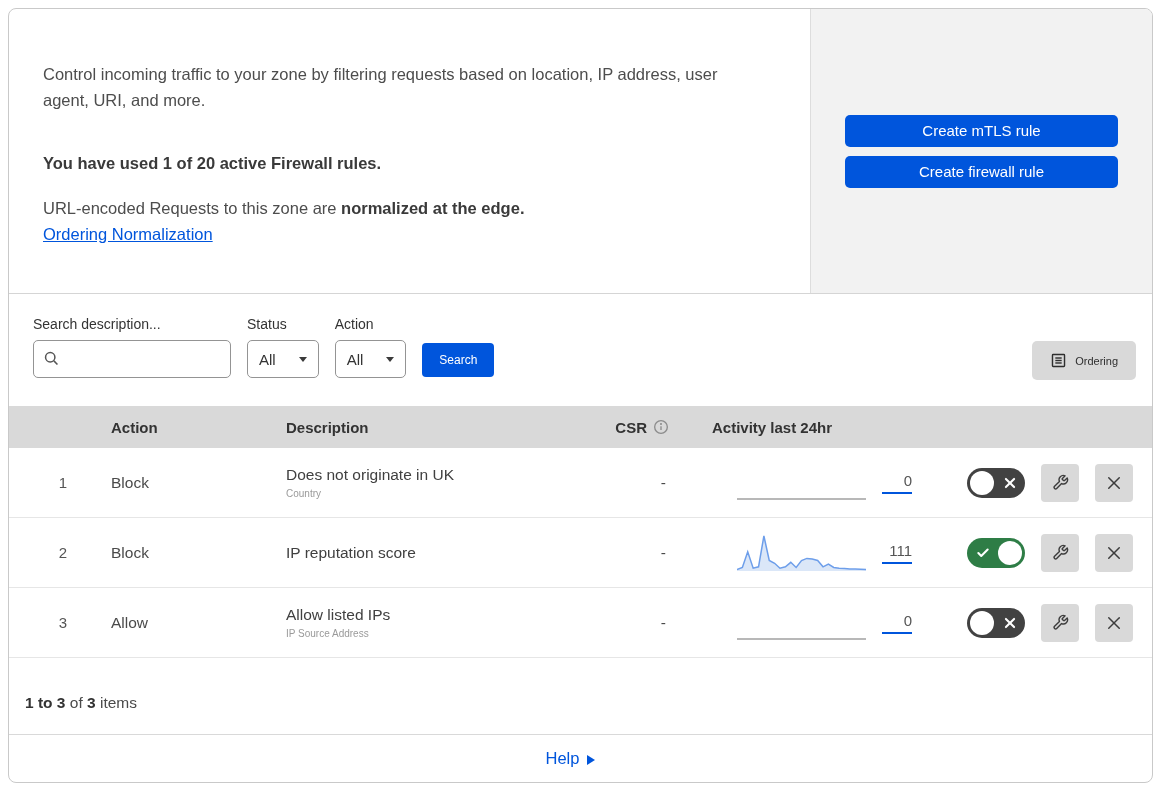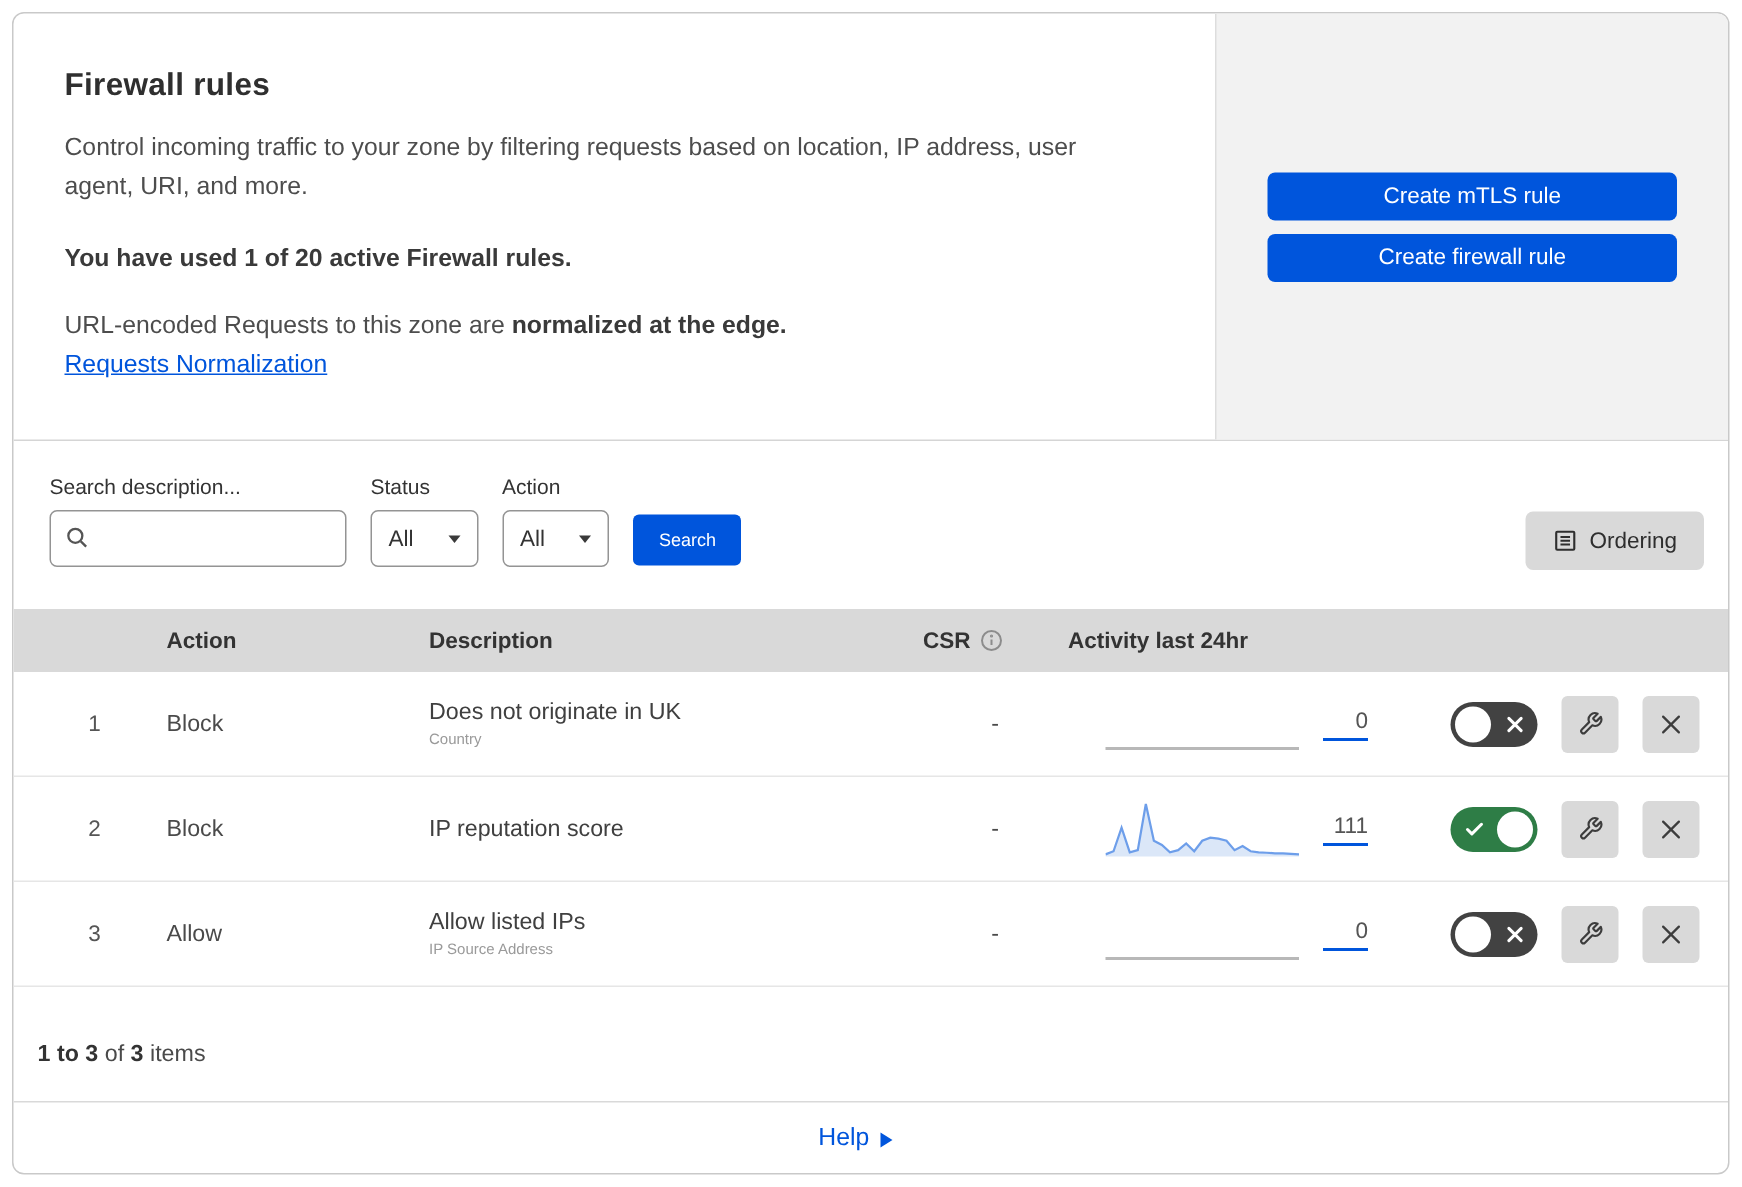--- a/index.html
+++ b/index.html
@@ -18,21 +18,21 @@
     position:absolute;left:8px;top:8px;width:1145px;height:775px;
     background:#fff;border:1px solid #c9c9c9;border-radius:8px;
     display:flex;flex-direction:column;overflow:hidden;
   }
 
   
   .header{display:flex;height:285px;border-bottom:1px solid #d5d5d5;flex:none;}
   .header-left{flex:1;padding:36px 40px 0 34px;}
   .page-title{font-size:21px;font-weight:700;color:#2f2f2f;letter-spacing:.2px;}
   .page-desc{margin-top:16px;font-size:16.5px;line-height:1.6;color:#4d4d4d;max-width:710px;}
-  .usage-line{margin-top:25px;font-size:16.5px;font-weight:700;color:#3a3a3a;}
+  .usage-line{margin-top:40px;font-size:16.5px;font-weight:700;color:#3a3a3a;}
   .norm-line{margin-top:26px;font-size:16.5px;color:#4d4d4d;}
   .norm-line b{color:#3a3a3a;}
   .config-link{display:inline-block;margin-top:7px;font-size:16.5px;color:var(--accent);text-decoration:underline;cursor:pointer;}
   .header-right{
     width:342px;flex:none;background:var(--panel-bg);border-left:1px solid #ddd;
     display:flex;flex-direction:column;justify-content:center;gap:9px;padding:0 34px;
   }
   .btn-primary{
     display:block;width:100%;height:32px;border:none;border-radius:5px;
     background:var(--accent);color:#fff;font-size:15px;font-family:inherit;cursor:pointer;
@@ -53,21 +53,21 @@
     display:flex;align-items:center;padding:0 11px;gap:23px;cursor:pointer;font-size:15px;color:#333;
   }
   .caret-down{width:0;height:0;border-left:4.5px solid transparent;border-right:4.5px solid transparent;border-top:5.5px solid #3a3a3a;}
   .btn-search{
     align-self:flex-start;margin-top:27px;height:34px;padding:0 17px;border:none;border-radius:4px;
     background:var(--accent);color:#fff;font-size:12px;font-family:inherit;cursor:pointer;
   }
   .filter-spacer{flex:1;}
   .btn-ordering{
     align-self:flex-start;margin-top:25px;height:39px;padding:0 18px;border:none;border-radius:5px;
-    background:var(--btn-gray);color:#2e2e2e;font-size:15px;font-family:inherit;cursor:pointer;
+    background:var(--btn-gray);color:#2e2e2e;font-size:11px;font-family:inherit;cursor:pointer;
     display:flex;align-items:center;gap:8px;
   }
 
   
   .tgrid{display:grid;grid-template-columns:90px 175px 1fr 110px 235px 215px;align-items:center;}
   .thead{height:42px;background:var(--thead-bg);font-size:15px;font-weight:700;color:#333;flex:none;}
   .th{padding:0 12px;}
   .th-csr{display:flex;align-items:center;justify-content:flex-end;gap:6px;padding-right:33px;}
   .th-activity{padding-left:10px;}
   .trow{height:70px;border-bottom:1px solid #e6e6e6;flex:none;}
@@ -109,25 +109,24 @@
   .help-link{display:flex;align-items:center;gap:8px;color:var(--accent);font-size:16.5px;cursor:pointer;text-decoration:none;}
   .tri-right{width:0;height:0;border-top:5.5px solid transparent;border-bottom:5.5px solid transparent;border-left:8px solid var(--accent);margin-top:2px;}
 </style>
 </head>
 <body>
 
 <div class="card">
 
   <div class="header">
     <div class="header-left">
-      <div class="page-title">Firewall rules</div>
       <div class="page-desc">Control incoming traffic to your zone by filtering requests based on location, IP address, user agent, URI, and more.</div>
       <div class="usage-line">You have used 1 of 20 active Firewall rules.</div>
       <div class="norm-line"><span>URL-encoded Requests to this zone are </span><b>normalized at the edge.</b></div>
-      <a class="config-link">Requests Normalization</a>
+      <a class="config-link">Ordering Normalization</a>
     </div>
     <div class="header-right">
       <button class="btn-primary">Create mTLS rule</button>
       <button class="btn-primary">Create firewall rule</button>
     </div>
   </div>
 
   <div class="filterbar">
     <div class="fgroup">
       <div class="flabel">Search description...</div>

